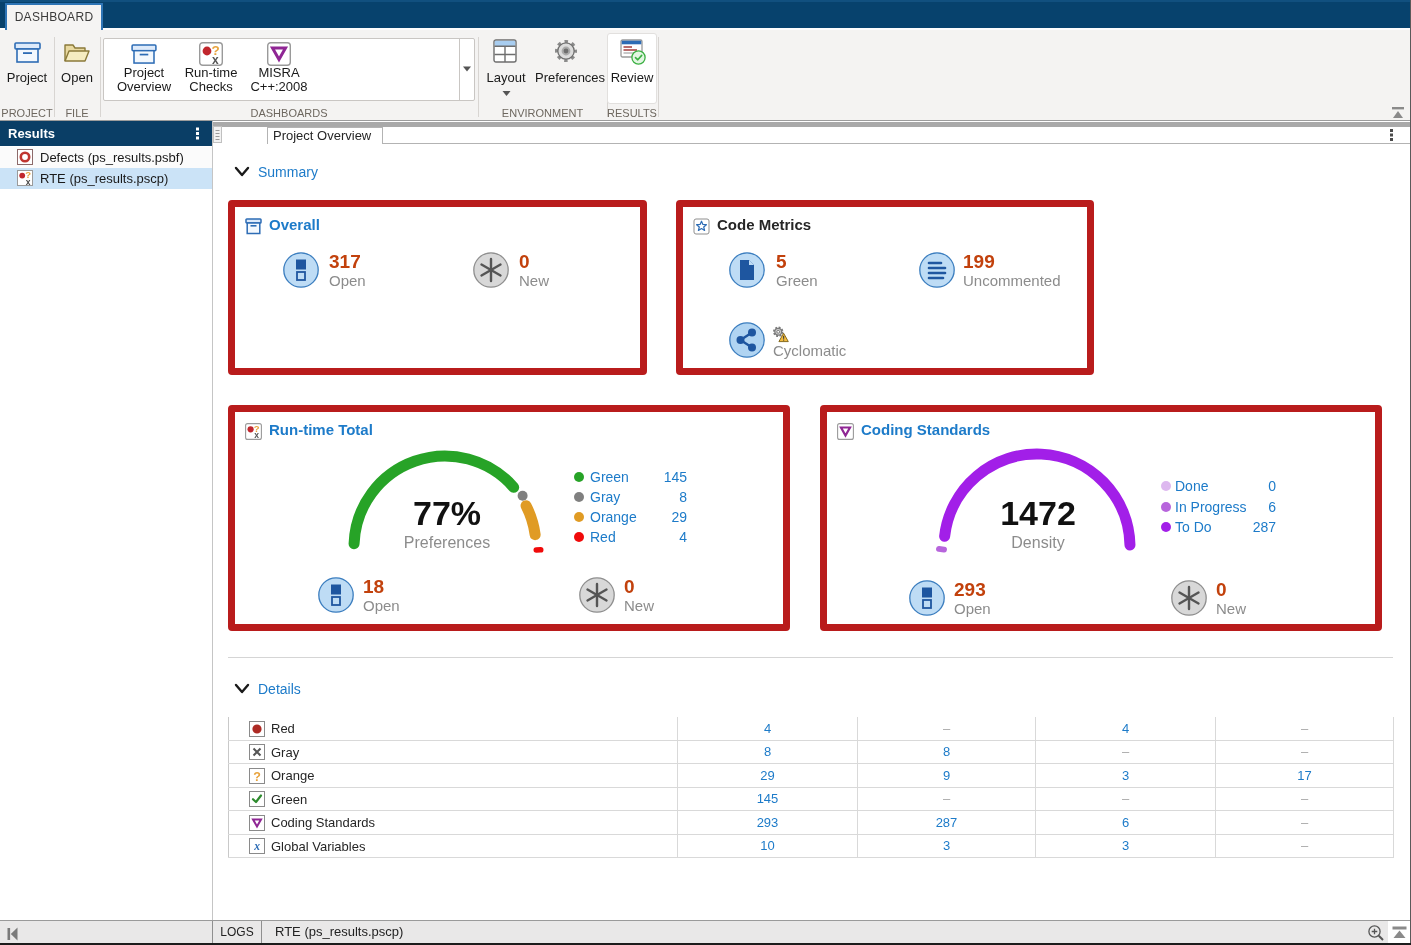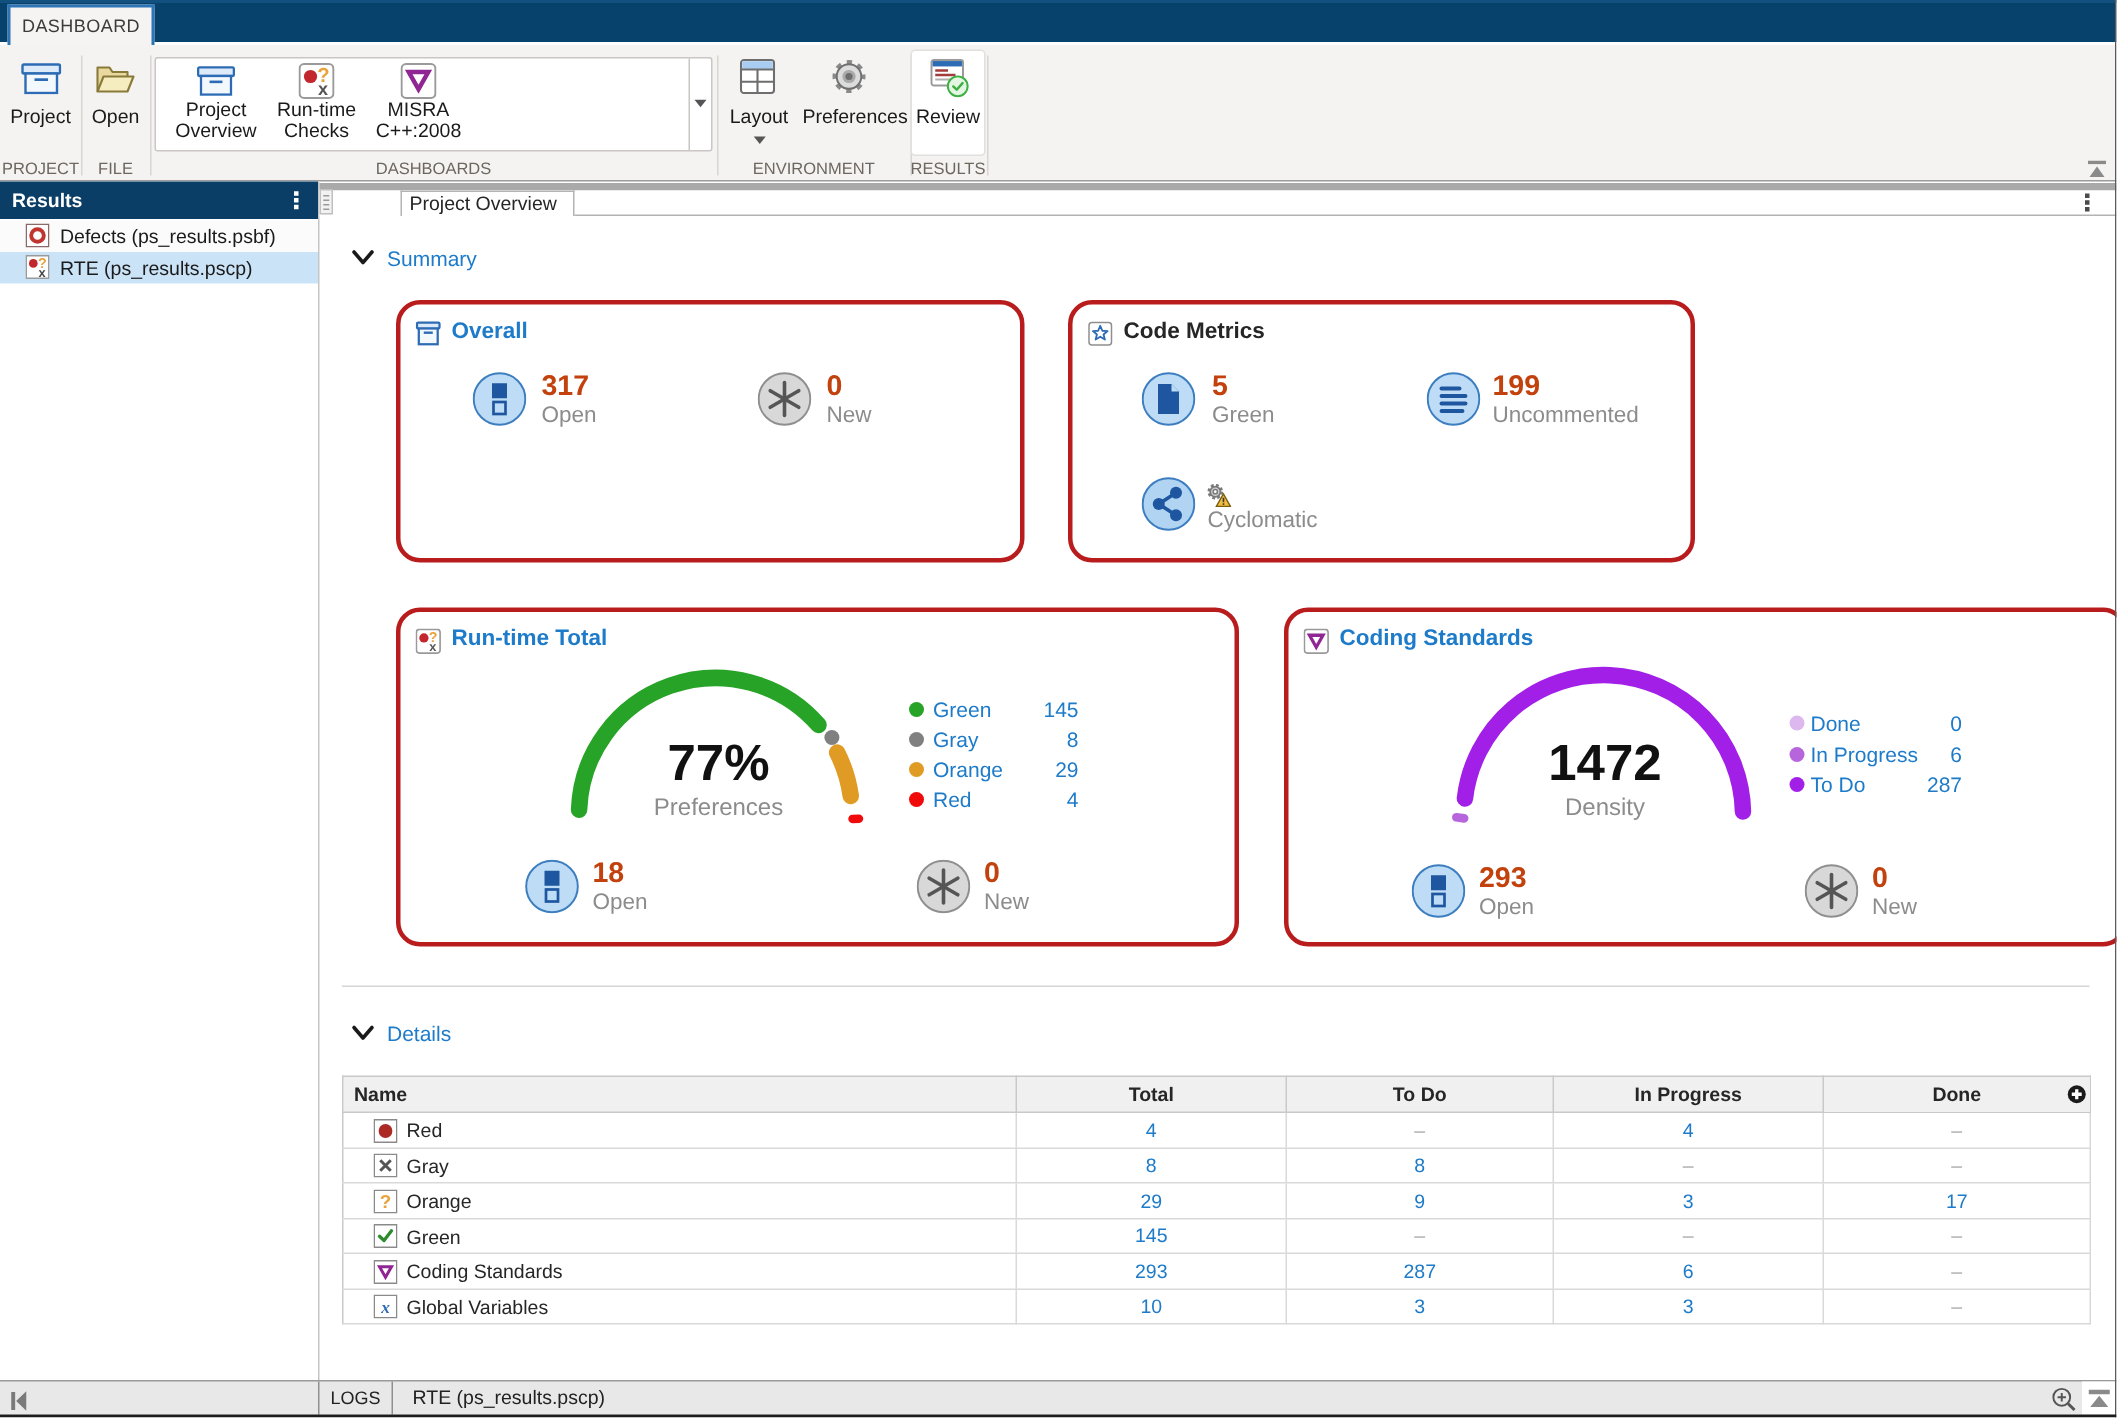--- a/index.html
+++ b/index.html
@@ -20,21 +20,21 @@
 #resheader{left:0;top:0;width:212px;height:25px;background:#0a3e66;color:#fff;font-size:13px;font-weight:bold;line-height:25px;}
 .litem{left:0;width:212px;height:21px;font-size:13px;color:#1a1a1a;line-height:21px;}
 
 #grip{left:213px;top:122px;width:1198px;height:5px;background:#a9a9a9;}
 #tabrow{left:213px;top:127px;width:1198px;height:17px;background:#fff;}
 #ptab{left:227px;top:127px;width:116px;height:17px;background:#fff;border:1px solid #b3b3b3;border-bottom:none;box-sizing:border-box;font-size:13px;color:#262626;line-height:16px;padding-left:5px;margin-left:40px;}
 #tabline{left:343px;top:143px;width:1068px;height:1px;background:#b3b3b3;}
 #tgrip{left:213px;top:126px;width:9px;height:17px;background:#f2f2f2;border:1px solid #c0c0c0;box-sizing:border-box;}
 
 .sechead{font-size:14px;color:#1d7bc9;}
-.card{position:absolute;background:#fff;border:3px solid #b91c1c;border-radius:16px;box-sizing:border-box;margin-left:36px;}
+.card{position:absolute;background:#fff;border:7px solid #b91c1c;border-radius:4px;box-sizing:border-box;}
 .cardtitle{position:absolute;left:34px;top:9px;font-size:15px;font-weight:bold;color:#1d7bc9;}
 .cicon{position:absolute;left:10px;top:11px;width:17px;height:17px;}
 .bigval{position:absolute;font-size:19px;font-weight:bold;color:#c2410c;}
 .smlabel{position:absolute;font-size:15px;color:#8c8c8c;}
 .legdot{position:absolute;width:10px;height:10px;border-radius:50%;}
 .legtext{position:absolute;font-size:14px;color:#1d7bc9;}
 .legnum{position:absolute;font-size:14px;color:#1d7bc9;text-align:right;}
 .gaugeval{position:absolute;font-size:34px;font-weight:bold;color:#111;text-align:center;}
 .gaugelab{position:absolute;font-size:16px;color:#8c8c8c;text-align:center;}
 
@@ -361,31 +361,20 @@
 <div class="abs" id="dettable">
 <table>
 <colgroup>
         <col style="width:449px;">
         <col style="width:180px;">
         <col style="width:178px;">
         <col style="width:180px;">
         <col style="width:178px;">
       </colgroup>
 <tbody>
-        <tr>
-          <th style="text-align:left;padding-left:7px;">Name</th>
-          <th>Total</th>
-          <th>To Do</th>
-          <th>In Progress</th>
-          <th style="position:relative;">Done
-<svg style="position:absolute;right:2px;top:5px;" width="13" height="13" viewBox="0 0 13 13">
-              <circle cx="6.5" cy="6.5" r="6" fill="#1a1a1a"></circle>
-              <path d="M3.2 6.5 H9.8 M6.5 3.2 V9.8" stroke="#fff" stroke-width="2.2"></path>
-            </svg></th>
-        </tr>
 <tr>
   <td class="name"><span class="rowico"><svg width="16" height="16" viewBox="0 0 16 16">
                 <rect x="0.5" y="0.5" width="15" height="15" fill="#fff" stroke="#8a8a8a"></rect>
                 <circle cx="8" cy="8" r="4.6" fill="#ad2a24"></circle>
               </svg></span><span class="rowtxt">Red</span></td>
   <td><span class="num">4</span></td>
           <td><span class="dash">–</span></td>
           <td><span class="num">4</span></td>
           <td><span class="dash">–</span></td>
 </tr>

